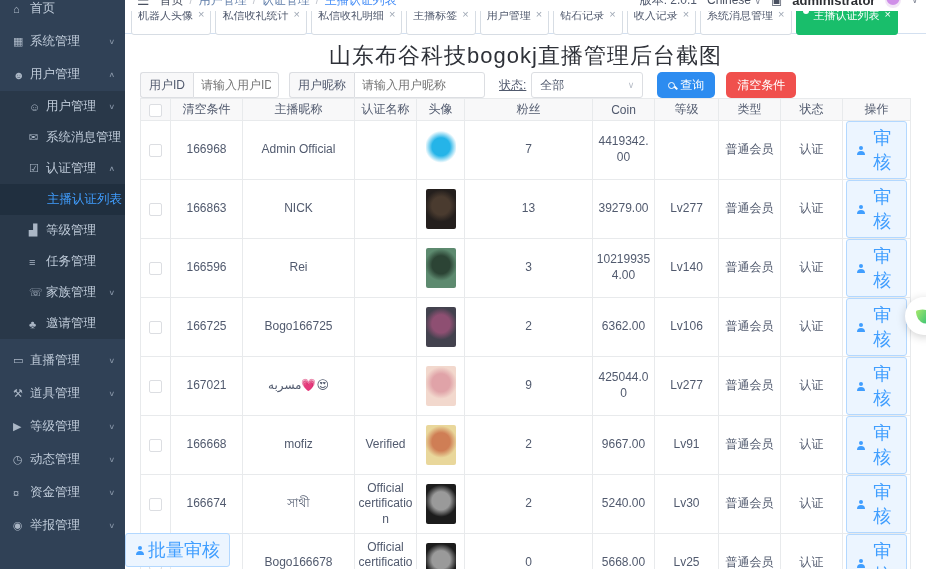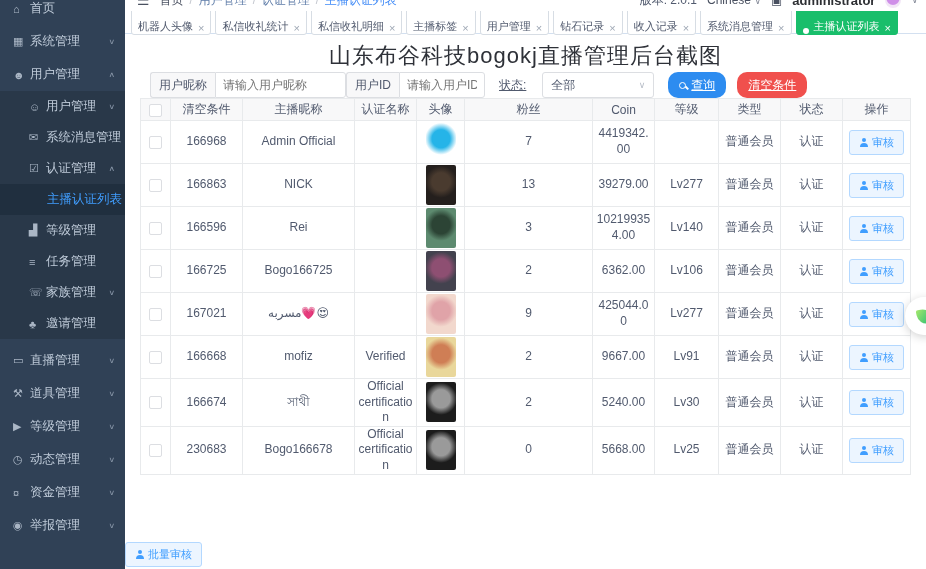--- a/index.html
+++ b/index.html
@@ -39,21 +39,21 @@
   .lang { color:#495060; }
   .tiny-caret { font-size:9px; color:#808695; }
   .fs-icon { font-size:12px; color:#495060; }
   .admin-name { font-weight:bold; color:#2d2f33; font-size:13px; }
   .avatar-mini { width:16px; height:16px; border-radius:50%;
     background:radial-gradient(circle at 50% 40%, #cf8fe8 0 6px, #f2e6f7 7px); }
 
   
   .tabsbar { height:23px; background:#fff; border-bottom:1px solid #d3e0f0;
     display:flex; align-items:center; gap:4px; padding:0 4px 3px 6px; }
-  .tab { display:inline-flex; align-items:flex-end; gap:5px; height:28px;
+  .tab { display:inline-flex; align-items:flex-start; gap:5px; height:28px;
     border:1px solid #d7dde4; border-radius:3px; background:#fff; padding:0 6px;
     font-size:11px; color:#515a6e; cursor:pointer; white-space:nowrap; }
   .tab .x { color:#9ea7b4; font-size:11px; }
   .tab.active { background:#19be6b; border-color:#19be6b; color:#fff; }
   .tab.active .x { color:#fff; }
   .tab-dot { width:6px; height:6px; border-radius:50%; background:#fff; }
 
   
   .content { position:absolute; top:35px; left:0; right:0; bottom:0; background:#fff; }
   .watermark { position:absolute; top:6px; left:0; right:0; text-align:center;
@@ -64,47 +64,47 @@
   .filter-row { position:absolute; top:37px; left:15px; right:15px; height:26px;
     display:flex; align-items:center; }
   .group { display:flex; height:26px; }
   .g-label { display:flex; align-items:center; padding:0 8px; background:#f8f8f9;
     border:1px solid #dcdee2; border-right:none; border-radius:3px 0 0 3px;
     color:#515a6e; white-space:nowrap; }
   .g-input { height:26px; border:1px solid #dcdee2; border-radius:0 3px 3px 0;
     padding:0 7px; font-size:12px; color:#515a6e; outline:none; width:86px;
     font-family:inherit; }
   .g-input.wide { width:131px; }
-  .status-label { margin-left:14px; margin-right:16px; color:#515a6e; white-space:nowrap;text-decoration:underline; }
+  .status-label { margin-left:14px; margin-right:5px; color:#515a6e; white-space:nowrap;text-decoration:underline; }
   .select { width:112px; height:26px; border:1px solid #dcdee2; border-radius:3px;
     display:flex; align-items:center; padding:0 8px; color:#515a6e; cursor:pointer; }
   .select .sel-caret { margin-left:auto; color:#b6bcc6; font-size:9px; }
-  .btn { height:26px; border:none; border-radius:10px; color:#fff; font-size:12px;
+  .btn { height:26px; border:none; border-radius:5px; color:#fff; font-size:12px;
     display:inline-flex; align-items:center; gap:5px; padding:0 11px; cursor:pointer;
-    font-family:inherit;text-decoration:underline; }
+    font-family:inherit; }
   .btn-search { background:#2d8cf0; margin-left:14px; }
   .btn-clear { background:#f0504d; margin-left:11px; }
   .icon-search { width:7px; height:7px; border:1.5px solid #fff; border-radius:50%;
     position:relative; display:inline-block; }
   .icon-search::after { content:""; position:absolute; width:4px; height:1.5px;
     background:#fff; transform:rotate(45deg); right:-3.5px; bottom:-1px; }
 
   
   .grid { position:absolute; top:63px; left:15px; right:16px; }
   table { width:100%; border-collapse:collapse; table-layout:fixed; font-size:12px; }
   th { background:#f8f8f9; border:1px solid #e8eaec; height:22px; font-weight:500;
     color:#515a6e; text-align:center; }
   td { border:1px solid #e8eaec; height:42px; text-align:center; color:#515a6e;
     padding:0 3px; word-break:break-word; line-height:1.3; }
   .cb { display:inline-block; width:13px; height:13px; border:1px solid #dcdee2;
     border-radius:2px; background:#fff; vertical-align:middle; cursor:pointer; }
   .avatar { width:30px; height:40px; margin:1px auto; border-radius:2px; }
   .btn-audit { display:inline-flex; align-items:center; gap:4px; padding:4px 9px;
     background:#ecf5ff; border:1px solid #b3d8ff; color:#409eff; border-radius:3px;
-    font-size:11px; cursor:pointer; font-family:inherit; }
+    font-size:18px; cursor:pointer; font-family:inherit; }
   .p-icon { position:relative; width:9px; height:9px; display:inline-block; }
   .p-icon::before { content:""; position:absolute; top:0; left:2.5px; width:4px;
     height:4px; border-radius:50%; background:#409eff; }
   .p-icon::after { content:""; position:absolute; bottom:0; left:0.5px; width:8px;
     height:4px; border-radius:4px 4px 0 0; background:#409eff; }
 
   .batch-wrap { position:absolute; left:0; bottom:2px; }
 
   
   .float-btn { position:absolute; left:905px; top:297px; width:38px; height:38px;
@@ -253,27 +253,27 @@
         <span class="tab-dot"></span>
         <span>主播认证列表</span>
         <span class="x">×</span>
       </span>
     </div>
 
   <div class="content">
     <div class="watermark">山东布谷科技bogokj直播管理后台截图</div>
 
     <div class="filter-row">
+      <span class="group">
+        <span class="g-label">用户ID</span>
+        <input class="g-input" placeholder="请输入用户ID" style="">
+      </span>
       <span class="group" style="margin-left:10px">
         <span class="g-label">用户昵称</span>
         <input class="g-input wide" placeholder="请输入用户昵称" style="">
-      </span>
-      <span class="group">
-        <span class="g-label">用户ID</span>
-        <input class="g-input" placeholder="请输入用户ID" style="">
       </span>
       <span class="status-label">状态:</span>
       <span class="select">
         <span>全部</span>
         <span class="sel-caret">∨</span>
       </span>
       <button class="btn btn-search">
         <span class="icon-search"></span>
         <span>查询</span>
       </button>

